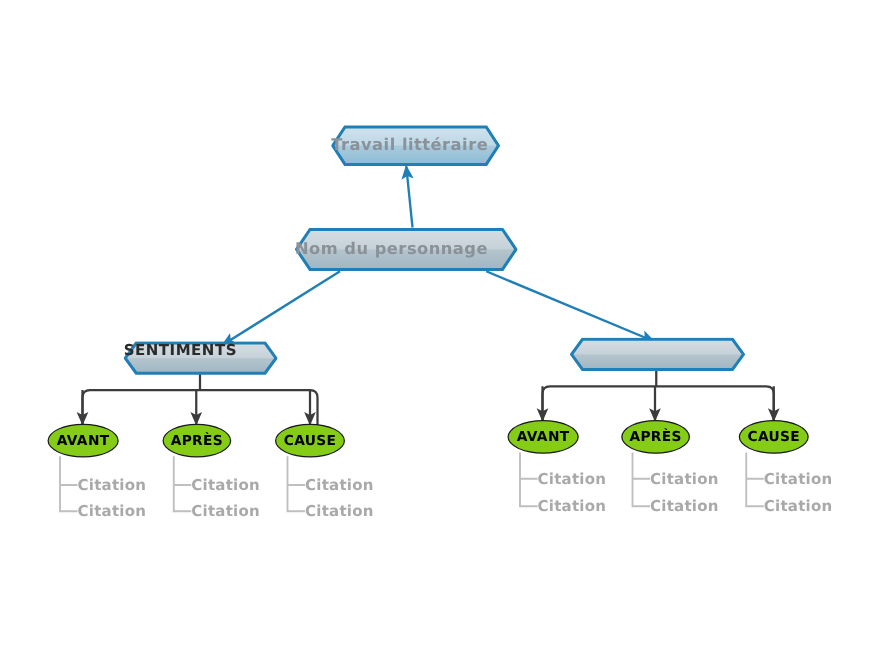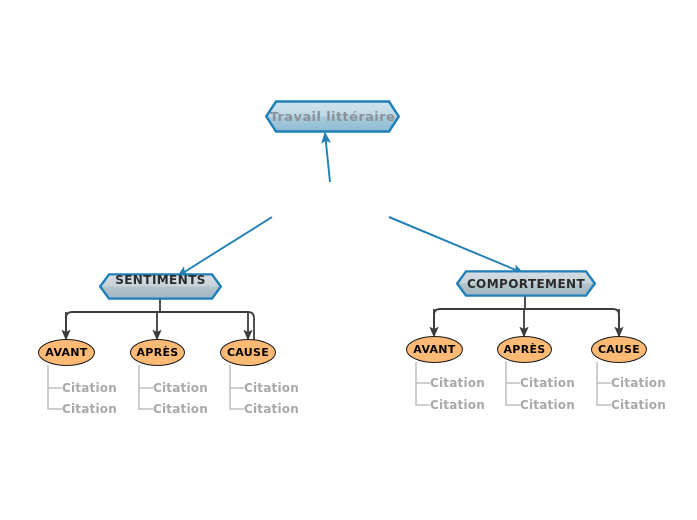--- a/index.html
+++ b/index.html
@@ -26,41 +26,41 @@
     left: 0;
     top: 0;
     width: 697px;
     height: 520px;
   }
   
   .hexnode {
     position: absolute;
     display: flex;
     align-items: center;
-    justify-content: center;
+    justify-content: flex-start;
     box-sizing: border-box;
     white-space: nowrap;
     letter-spacing: 0.4px;
   }
   .hexnode .hexfill {
     position: absolute;
     left: 0; top: 0; right: 0; bottom: 0;
   }
   .hexnode .hexlabel {
     position: relative;
     z-index: 2;
     font-weight: bold;
   }
   
   .oval {
     position: absolute;
     box-sizing: border-box;
     border: 1.6px solid #1a1a1a;
     border-radius: 50%;
-    background: #fdba74;
+    background: #84cc16;
     display: flex;
     align-items: center;
     justify-content: center;
     color: #000000;
     font-weight: bold;
     font-size: 11px;
     letter-spacing: 0.3px;
   }
   
   .citation {
@@ -127,33 +127,38 @@
     <path d="M597,362 L597,405 L611,405 M597,383 L611,383" fill="none" stroke="#bfbfbf" stroke-width="1.5"></path>
   </svg>
 
   <div class="hexnode" style="left:265px; top:100px; width:135px; height:33px;">
     <svg class="hexfill" viewBox="0 0 135 33" preserveAspectRatio="none" xmlns="http://www.w3.org/2000/svg">
       <path d="M1.2,16.5 L11,1.5 L124,1.5 L133.8,16.5 L124,31.5 L11,31.5 Z" fill="url(#gradBlue)" stroke="#1f7fb6" stroke-width="2.4"></path>
     </svg>
     <span class="hexlabel" style="color:#8a9199; font-size:13px;">Travail littéraire</span>
   </div>
 
+  <div class="hexnode" style="left:236px; top:182px; width:178px; height:35px;">
+    <svg class="hexfill" viewBox="0 0 178 35" preserveAspectRatio="none" xmlns="http://www.w3.org/2000/svg">
+      <path d="M1.2,17.5 L12,1.5 L166,1.5 L176.8,17.5 L166,33.5 L12,33.5 Z" fill="url(#gradGray)" stroke="#1f7fb6" stroke-width="2.4"></path>
+    </svg>
+    <span class="hexlabel" style="color:#8a9199; font-size:13px;">Nom du personnage</span>
+  </div>
 
   <div class="hexnode" style="left:99px; top:273px; width:123px; height:14px;">
     <svg class="hexfill" viewBox="0 0 123 27" preserveAspectRatio="none" xmlns="http://www.w3.org/2000/svg">
       <path d="M1.2,13.5 L10,1.4 L113,1.4 L121.8,13.5 L113,25.6 L10,25.6 Z" fill="url(#gradGray)" stroke="#1f7fb6" stroke-width="2.4"></path>
     </svg>
     <span class="hexlabel" style="color:#2b2b2b; font-size:12px;">SENTIMENTS</span>
   </div>
 
   <div class="hexnode" style="left:456px; top:270px; width:140px; height:27px;">
     <svg class="hexfill" viewBox="0 0 140 27" preserveAspectRatio="none" xmlns="http://www.w3.org/2000/svg">
       <path d="M1.2,13.5 L10,1.4 L130,1.4 L138.8,13.5 L130,25.6 L10,25.6 Z" fill="url(#gradGray)" stroke="#1f7fb6" stroke-width="2.4"></path>
     </svg>
-    <span class="hexlabel" style="color:#2b2b2b; font-size:12px;">COMPORTEMENT</span>
   </div>
 
   <div class="oval" style="left:38px; top:339px; width:57px; height:27px;">AVANT</div>
   <div class="oval" style="left:130px; top:339px; width:55px; height:27px;">APRÈS</div>
   <div class="oval" style="left:220px; top:339px; width:56px; height:27px;">CAUSE</div>
 
   <div class="oval" style="left:406px; top:336px; width:57px; height:27px;">AVANT</div>
   <div class="oval" style="left:497px; top:336px; width:55px; height:27px;">APRÈS</div>
   <div class="oval" style="left:591px; top:336px; width:56px; height:27px;">CAUSE</div>
 

